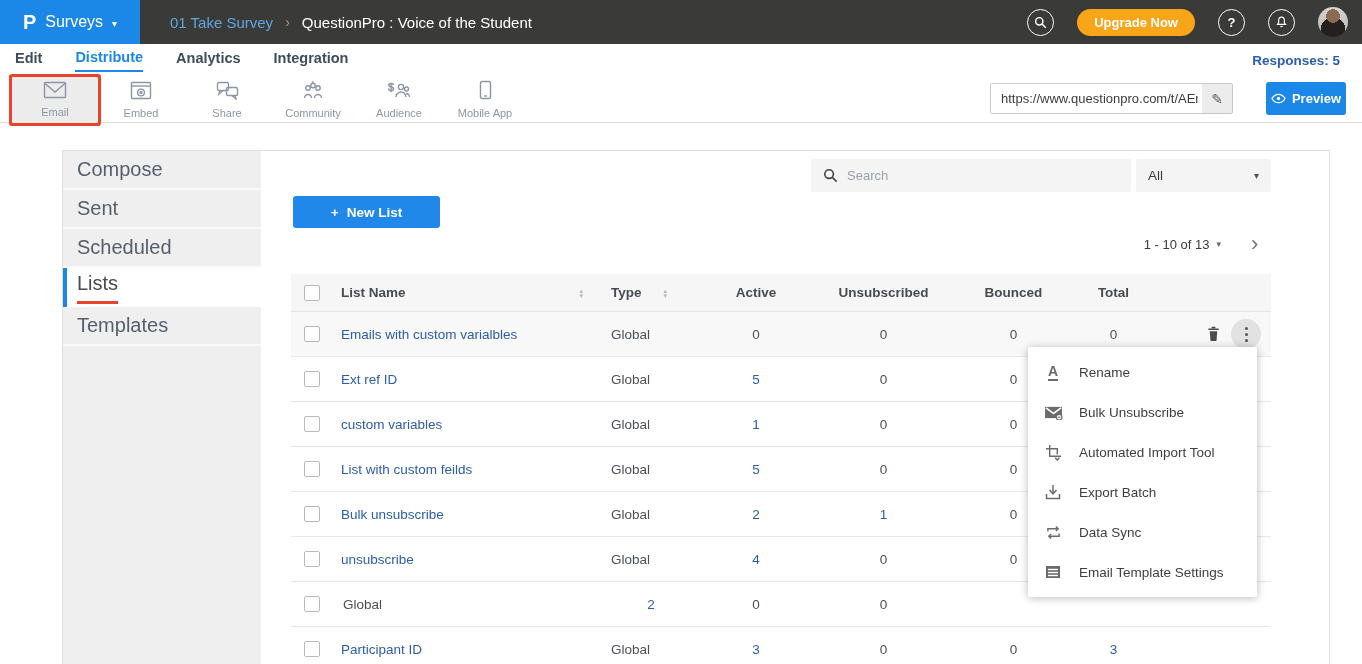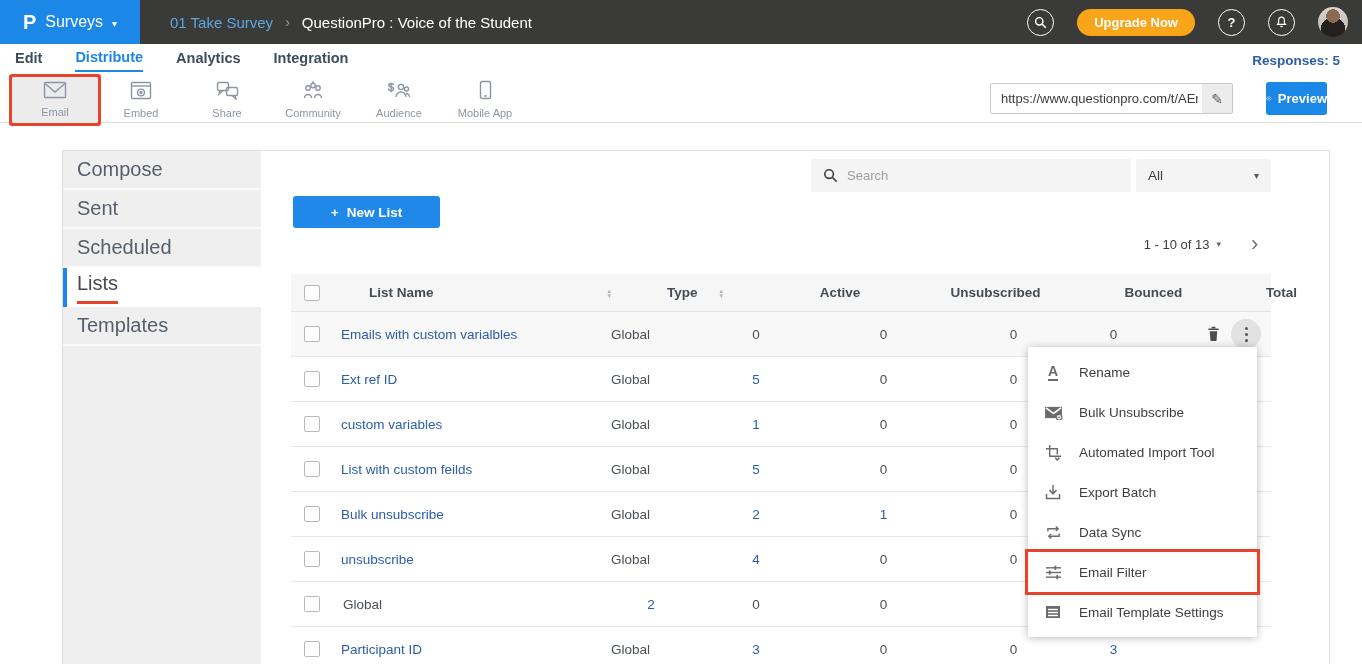--- a/index.html
+++ b/index.html
@@ -48,21 +48,21 @@
     align-items:center; justify-content:center; gap:3px; cursor:pointer; }
   .channel .c-label { font-size:11px; color:#8d95a5; }
   .channel svg { stroke:#8d95a5; fill:none; stroke-width:1.4; }
   .channel.selected { background:#ececec; box-shadow:0 0 0 3px #e8432c; border-radius:1px; }
   .urlbox { position:absolute; left:990px; top:6px; width:243px; height:31px;
     border:1px solid #c9c9c9; border-radius:2px; background:#fff; display:flex; overflow:hidden; }
   .urlbox input { flex:1; border:none; outline:none; font-size:13px; color:#3c3c3c;
     padding:0 4px 0 10px; font-family:"Liberation Sans",sans-serif; background:#fff; min-width:0; }
   .pencil { width:30px; background:#ececec; display:flex; align-items:center;
     justify-content:center; color:#555; font-size:14px; cursor:pointer; }
-  .preview-btn { position:absolute; left:1266px; top:5px; width:61px; height:33px;
+  .preview-btn { position:absolute; left:1266px; top:5px; width:80px; height:33px;
     background:#1b87e6; color:#fff; border:none; border-radius:3px; font-size:13px;
     font-weight:700; display:flex; align-items:center; justify-content:center; gap:6px;
     cursor:pointer; font-family:"Liberation Sans",sans-serif; }
 
   
   .content { position:absolute; left:62px; top:150px; width:1268px; bottom:0;
     border:1px solid #dfdfdf; border-bottom:none; display:flex; background:#fff; }
   .sidebar { width:198px; background:#efefef; }
   .side-item { height:39px; display:flex; align-items:center; padding-left:14px;
     font-size:20px; color:#555f6d; border-bottom:2px solid #fafafa; cursor:pointer; }
@@ -87,21 +87,21 @@
     cursor:pointer; font-family:"Liberation Sans",sans-serif; }
   .pag { position:absolute; top:86px; left:800px; width:160px; display:flex;
     justify-content:flex-end; gap:7px; font-size:13px; color:#3c3c3c; cursor:pointer; }
   .pag .caret { font-size:9px; color:#666; margin-top:2px; }
   .next-page { position:absolute; top:80px; left:990px; font-size:22px; color:#777; cursor:pointer; }
 
   
   .table { position:absolute; left:30px; top:123px; width:980px; }
   .trow { display:grid; grid-template-columns:42px 268px 100px 110px 145px 115px 85px 1fr;
     align-items:center; height:45px; border-bottom:1px solid #e8e8e8; font-size:13.5px; }
-  .trow.thead { height:38px; background:#f6f6f6; border-bottom:1px solid #e3e3e3;gap:28px; }
+  .trow.thead { height:38px; background:#f6f6f6; border-bottom:1px solid #e3e3e3; }
   .trow.hovered { background:#f8f8f8; }
   .cell-cb { display:flex; justify-content:center; }
   .cb { width:16px; height:16px; border:1px solid #b9b9b9; border-radius:2px;
     background:#fff; cursor:pointer; }
   .h-label { font-weight:700; color:#454c54; }
   .cell-name { display:flex; align-items:center; padding-left:8px; }
   .cell-name .h-label { padding:0; }
   .sort { margin-left:auto; margin-right:18px; display:flex; flex-direction:column;
     line-height:5px; font-size:7px; color:#b5b5b5; cursor:pointer; }
   .cell-type { padding-left:10px; color:#4a5058; display:flex; align-items:center; }
@@ -494,33 +494,20 @@
       <span class="mi-icon">
         <svg width="17" height="15" viewBox="0 0 18 16">
             <polyline points="3,7 3,4 14,4"></polyline>
             <polyline points="11.5,1.5 14,4 11.5,6.5"></polyline>
             <polyline points="15,9 15,12 4,12"></polyline>
             <polyline points="6.5,9.5 4,12 6.5,14.5"></polyline>
           </svg>
       </span>
       <span>Data Sync</span>
     </div>
-    <div class="menu-item highlighted">
-      <span class="mi-icon">
-        <svg width="17" height="15" viewBox="0 0 18 16">
-            <line x1="1" y1="3" x2="17" y2="3"></line>
-            <line x1="11" y1="0.8" x2="11" y2="5.2" stroke-width="2"></line>
-            <line x1="1" y1="8" x2="17" y2="8"></line>
-            <line x1="5" y1="5.8" x2="5" y2="10.2" stroke-width="2"></line>
-            <line x1="1" y1="13" x2="17" y2="13"></line>
-            <line x1="13" y1="10.8" x2="13" y2="15.2" stroke-width="2"></line>
-          </svg>
-      </span>
-      <span>Email Filter</span>
-    </div>
     <div class="menu-item">
       <span class="mi-icon">
         <svg width="16" height="14" viewBox="0 0 16 14">
             <rect x="1" y="1" width="14" height="12" fill="#6b6b6b" stroke="none"></rect>
             <line x1="3" y1="4.5" x2="13" y2="4.5" stroke="#fff" stroke-width="1.4"></line>
             <line x1="3" y1="7.5" x2="13" y2="7.5" stroke="#fff" stroke-width="1.4"></line>
             <line x1="3" y1="10.5" x2="13" y2="10.5" stroke="#fff" stroke-width="1.4"></line>
           </svg>
       </span>
       <span>Email Template Settings</span>

